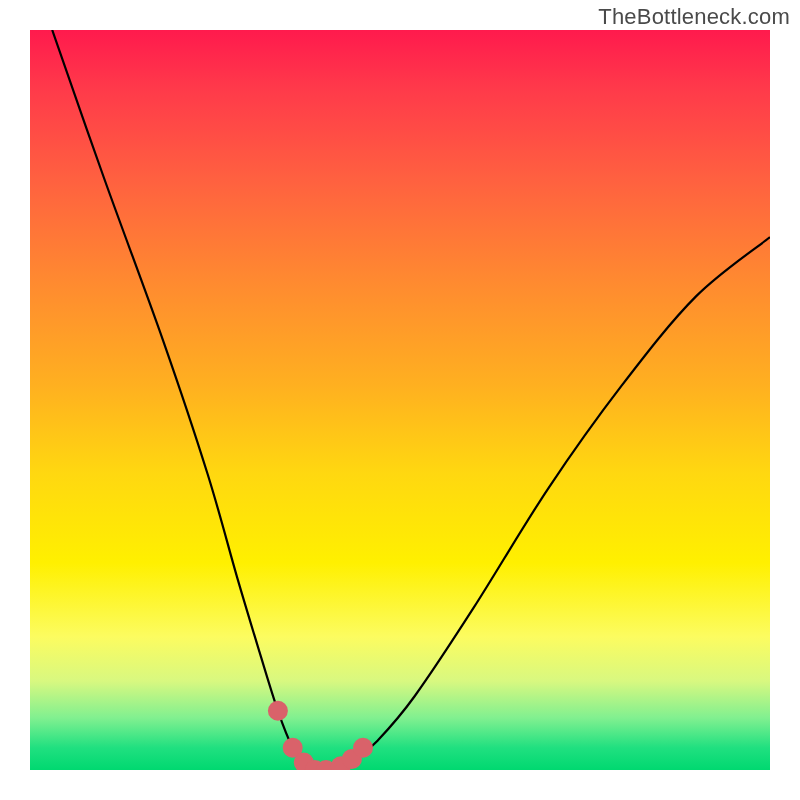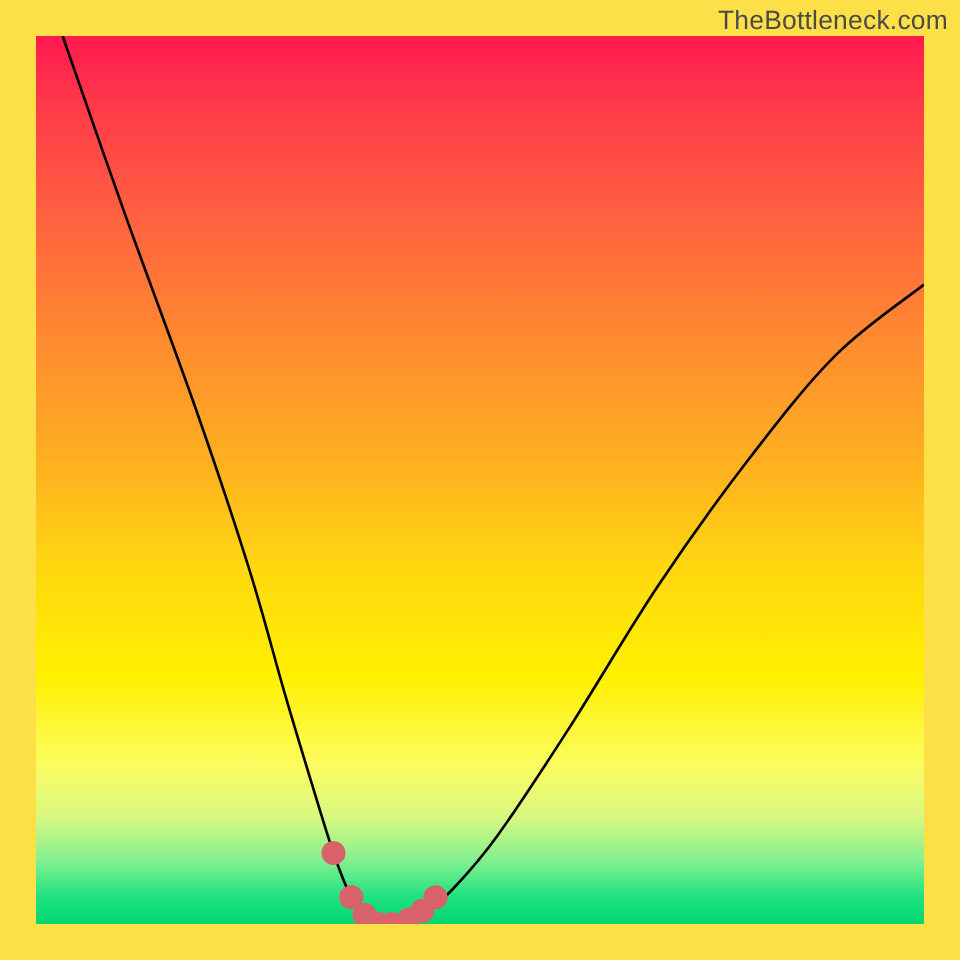--- a/index.html
+++ b/index.html
@@ -10,21 +10,21 @@
     background: #000;
     overflow: hidden;
     font-family: Arial, Helvetica, sans-serif;
   }
   .frame {
     position: absolute;
     top: 0;
     left: 0;
     width: 800px;
     height: 800px;
-    background: #fde047;
+    background: #ffffff;
   }
   .plot {
     position: absolute;
     top: 30px;
     left: 30px;
     width: 740px;
     height: 740px;
     
     background: linear-gradient(
       to bottom,

